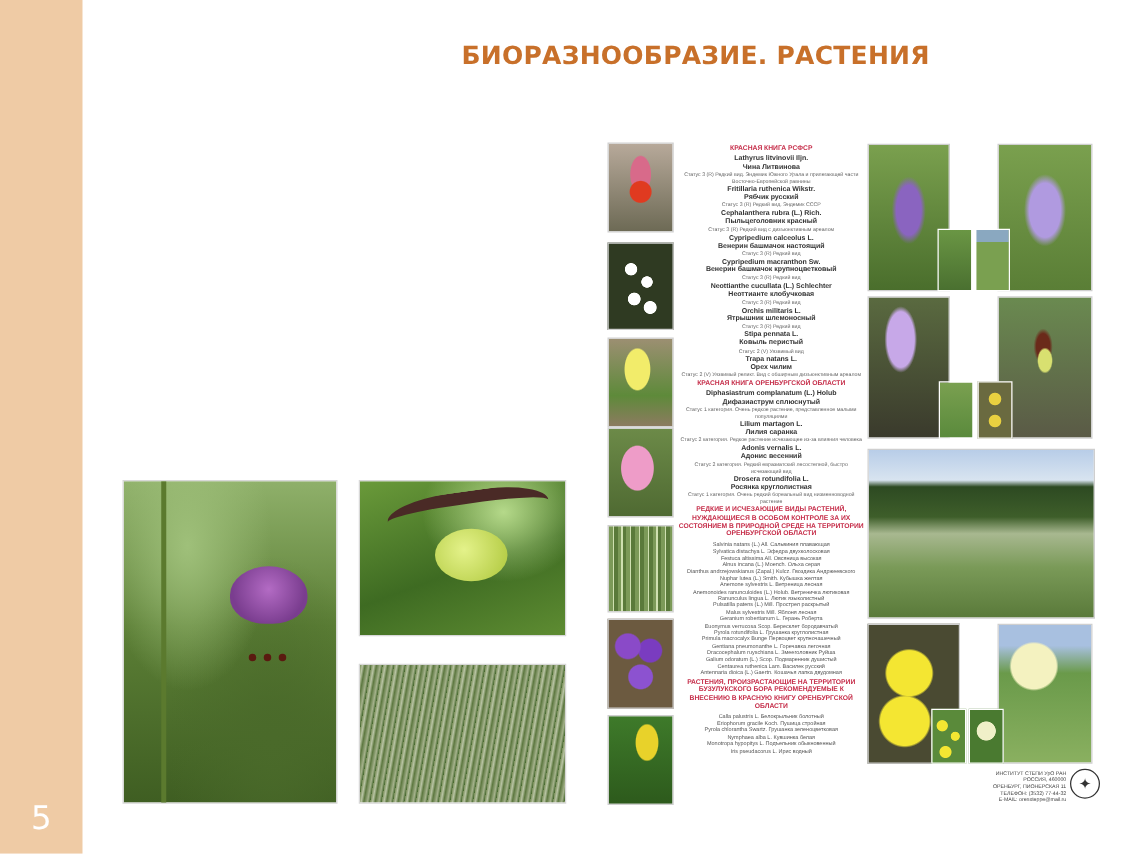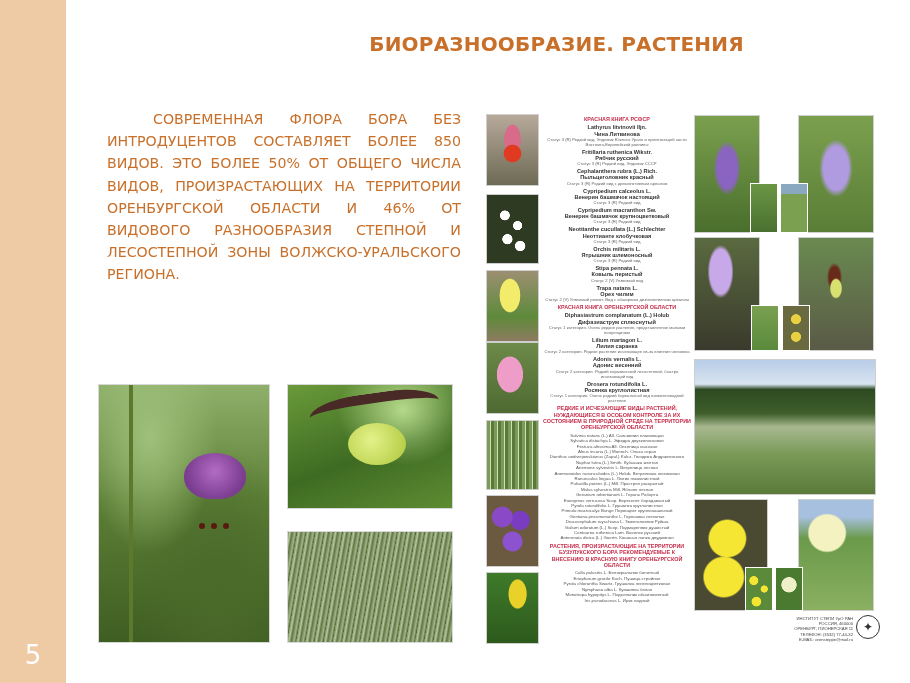--- a/index.html
+++ b/index.html
@@ -70,21 +70,20 @@
 </style>
 </head>
 <body>
 
 <div class="left-band"></div>
 <div class="slide-number">5</div>
 
 <h1 class="title">БИОРАЗНООБРАЗИЕ. РАСТЕНИЯ</h1>
 
 <div class="body-text">
-  <p>Современная флора бора без интродуцентов составляет более 850 видов. Это более 50% от общего числа видов, произрастающих на территории Оренбургской области и 46% от видового разнообразия степной и лесостепной зоны Волжско-Уральского региона.</p>
 </div>
 
 <div class="photo photo-lily">
   <div class="stem"></div>
   <div class="flower"></div>
   <div class="anthers"></div>
 </div>
 <div class="photo photo-slipper">
   <div class="petals"></div>
   <div class="lip"></div>

